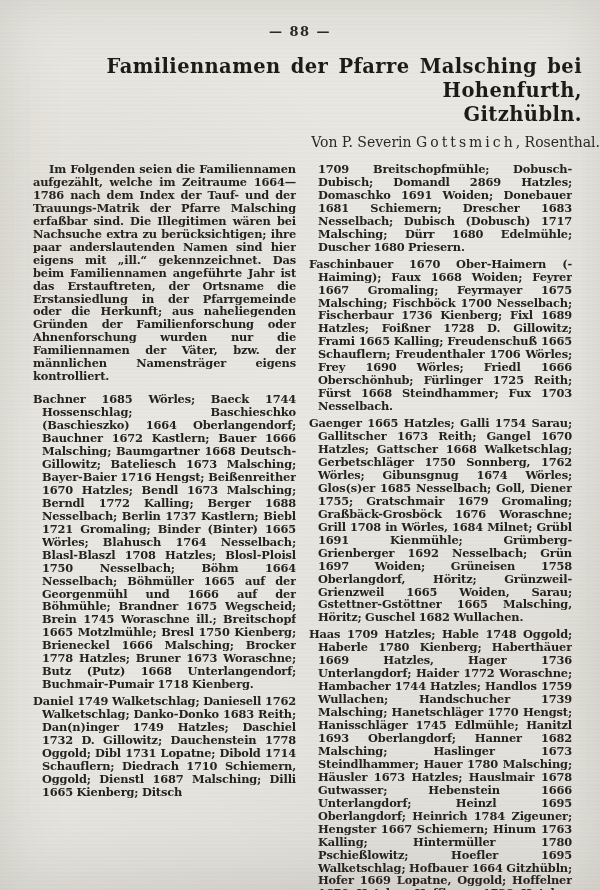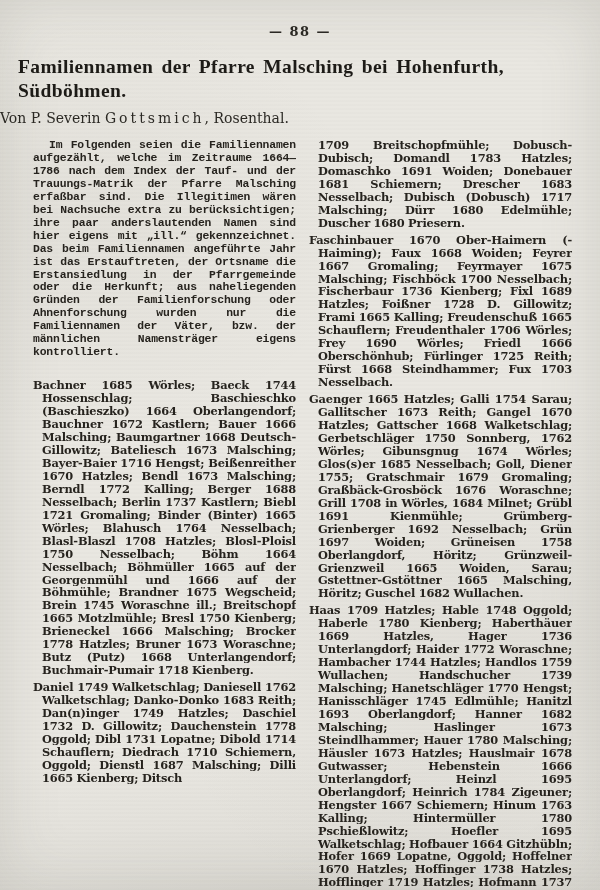--- a/index.html
+++ b/index.html
@@ -26,33 +26,32 @@
   }
   .page-number {
     text-align: center;
     padding-top: 24px;
     font-size: 13px;
     font-weight: 700;
     letter-spacing: 1.5px;
     color: #2b2924;
   }
   .title {
-    text-align: left;
+    text-align: right;
     font-size: 19.5px;
     line-height: 24px;
     font-weight: 700;
     letter-spacing: 0.4px;
     word-spacing: 3px;
     margin: 16px 18px 7px 18px;
     color: #1d1b17;
-    font-family: Liberation Serif, serif;
   }
   .title .tline { display: block; }
   .byline {
-    text-align: left;
+    text-align: right;
     font-size: 14px;
     font-weight: 400;
     margin-bottom: 13px;
     color: #2b2924;
   }
   .byline .sperr { letter-spacing: 3px; }
   .columns {
     display: flex;
     gap: 13px;
     padding: 0 28px 0 33px;
@@ -64,50 +63,50 @@
     font-size: 11.4px;
     line-height: 12.95px;
     font-weight: 700;
     text-align: justify;
     letter-spacing: -0.15px;
     word-spacing: -0.3px;
     hyphens: auto;
     color: #26231e;
   }
   .col p { margin: 0 0 4px 0; }
-  .col p.intro { text-indent: 16px; margin-bottom: 20px; font-family: Liberation Mono, monospace; }
+  .col p.intro { text-indent: 16px; margin-bottom: 10px; }
   .col p.entry { padding-left: 9px; text-indent: -9px; }
   .col p.cont  { padding-left: 9px; text-indent: 0; }
 </style>
 </head>
 <body>
 
 <div class="page">
 
   <div class="page-number">— 88 —</div>
 
   <h1 class="title">
     <span class="tline">Familiennamen der Pfarre Malsching bei Hohenfurth,</span>
-    <span class="tline">Südböhmen.</span>
+    <span class="tline">Gitzhübln.</span>
   </h1>
 
   <div class="byline">
     <span>Von P. Severin </span><span class="sperr">Gottsmich</span><span>, Rosenthal.</span>
   </div>
 
   <div class="columns">
 
     <div class="col">
       <p class="intro">Im Folgenden seien die Familiennamen aufgezählt, welche im Zeitraume 1664—1786 nach dem Index der Tauf- und der Trauungs-Matrik der Pfarre Malsching erfaßbar sind. Die Illegitimen wären bei Nachsuche extra zu berücksichtigen; ihre paar anderslautenden Namen sind hier eigens mit „ill.“ gekennzeichnet. Das beim Familiennamen angeführte Jahr ist das Erstauftreten, der Ortsname die Erstansiedlung in der Pfarrgemeinde oder die Herkunft; aus naheliegenden Gründen der Familienforschung oder Ahnenforschung wurden nur die Familiennamen der Väter, bzw. der männlichen Namensträger eigens kontrolliert.</p>
       <p class="entry">Bachner 1685 Wörles; Baeck 1744 Hossenschlag; Baschieschko (Baschieszko) 1664 Oberlangendorf; Bauchner 1672 Kastlern; Bauer 1666 Malsching; Baumgartner 1668 Deutsch-Gillowitz; Bateliesch 1673 Malsching; Bayer-Baier 1716 Hengst; Beißenreither 1670 Hatzles; Bendl 1673 Malsching; Berndl 1772 Kalling; Berger 1688 Nesselbach; Berlin 1737 Kastlern; Biebl 1721 Gromaling; Binder (Binter) 1665 Wörles; Blahusch 1764 Nesselbach; Blasl-Blaszl 1708 Hatzles; Blosl-Ploisl 1750 Nesselbach; Böhm 1664 Nesselbach; Böhmüller 1665 auf der Georgenmühl und 1666 auf der Böhmühle; Brandner 1675 Wegscheid; Brein 1745 Woraschne ill.; Breitschopf 1665 Motzlmühle; Bresl 1750 Kienberg; Brieneckel 1666 Malsching; Brocker 1778 Hatzles; Bruner 1673 Woraschne; Butz (Putz) 1668 Unterlangendorf; Buchmair-Pumair 1718 Kienberg.</p>
       <p class="entry">Daniel 1749 Walketschlag; Daniesell 1762 Walketschlag; Danko-Donko 1683 Reith; Dan(n)inger 1749 Hatzles; Daschiel 1732 D. Gillowitz; Dauchenstein 1778 Oggold; Dibl 1731 Lopatne; Dibold 1714 Schauflern; Diedrach 1710 Schiemern, Oggold; Dienstl 1687 Malsching; Dilli 1665 Kienberg; Ditsch</p>
     </div>
 
     <div class="col">
-      <p class="cont">1709 Breitschopfmühle; Dobusch-Dubisch; Domandl 1783 Hatzles; Domaschko 1691 Woiden; Donebauer 1681 Schiemern; Drescher 1683 Nesselbach; Dubisch (Dobusch) 1717 Malsching; Dürr 1680 Edelmühle; Duscher 1680 Priesern.</p>
+      <p class="cont">1709 Breitschopfmühle; Dobusch-Dubisch; Domandl 2869 Hatzles; Domaschko 1691 Woiden; Donebauer 1681 Schiemern; Drescher 1683 Nesselbach; Dubisch (Dobusch) 1717 Malsching; Dürr 1680 Edelmühle; Duscher 1680 Priesern.</p>
       <p class="entry">Faschinbauer 1670 Ober-Haimern (-Haiming); Faux 1668 Woiden; Feyrer 1667 Gromaling; Feyrmayer 1675 Malsching; Fischböck 1700 Nesselbach; Fischerbaur 1736 Kienberg; Fixl 1689 Hatzles; Foißner 1728 D. Gillowitz; Frami 1665 Kalling; Freudenschuß 1665 Schauflern; Freudenthaler 1706 Wörles; Frey 1690 Wörles; Friedl 1666 Oberschönhub; Fürlinger 1725 Reith; Fürst 1668 Steindhammer; Fux 1703 Nesselbach.</p>
       <p class="entry">Gaenger 1665 Hatzles; Galli 1754 Sarau; Gallitscher 1673 Reith; Gangel 1670 Hatzles; Gattscher 1668 Walketschlag; Gerbetschläger 1750 Sonnberg, 1762 Wörles; Gibunsgnug 1674 Wörles; Glos(s)er 1685 Nesselbach; Goll, Diener 1755; Gratschmair 1679 Gromaling; Graßbäck-Grosböck 1676 Woraschne; Grill 1708 in Wörles, 1684 Milnet; Grübl 1691 Kienmühle; Grümberg-Grienberger 1692 Nesselbach; Grün 1697 Woiden; Grüneisen 1758 Oberlangdorf, Höritz; Grünzweil-Grienzweil 1665 Woiden, Sarau; Gstettner-Gstöttner 1665 Malsching, Höritz; Guschel 1682 Wullachen.</p>
       <p class="entry">Haas 1709 Hatzles; Hable 1748 Oggold; Haberle 1780 Kienberg; Haberthäuer 1669 Hatzles, Hager 1736 Unterlangdorf; Haider 1772 Woraschne; Hambacher 1744 Hatzles; Handlos 1759 Wullachen; Handschucher 1739 Malsching; Hanetschläger 1770 Hengst; Hanisschläger 1745 Edlmühle; Hanitzl 1693 Oberlangdorf; Hanner 1682 Malsching; Haslinger 1673 Steindlhammer; Hauer 1780 Malsching; Häusler 1673 Hatzles; Hauslmair 1678 Gutwasser; Hebenstein 1666 Unterlangdorf; Heinzl 1695 Oberlangdorf; Heinrich 1784 Zigeuner; Hengster 1667 Schiemern; Hinum 1763 Kalling; Hintermüller 1780 Pschießlowitz; Hoefler 1695 Walketschlag; Hofbauer 1664 Gitzhübln; Hofer 1669 Lopatne, Oggold; Hoffelner 1670 Hatzles; Hoffinger 1738 Hatzles; Hofflinger 1719 Hatzles; Hofmann 1737 Kienberg; Hohenschläger 1699 Oggold; Ho-</p>
     </div>
 
   </div>
 
 </div>
 
 </body></html>

